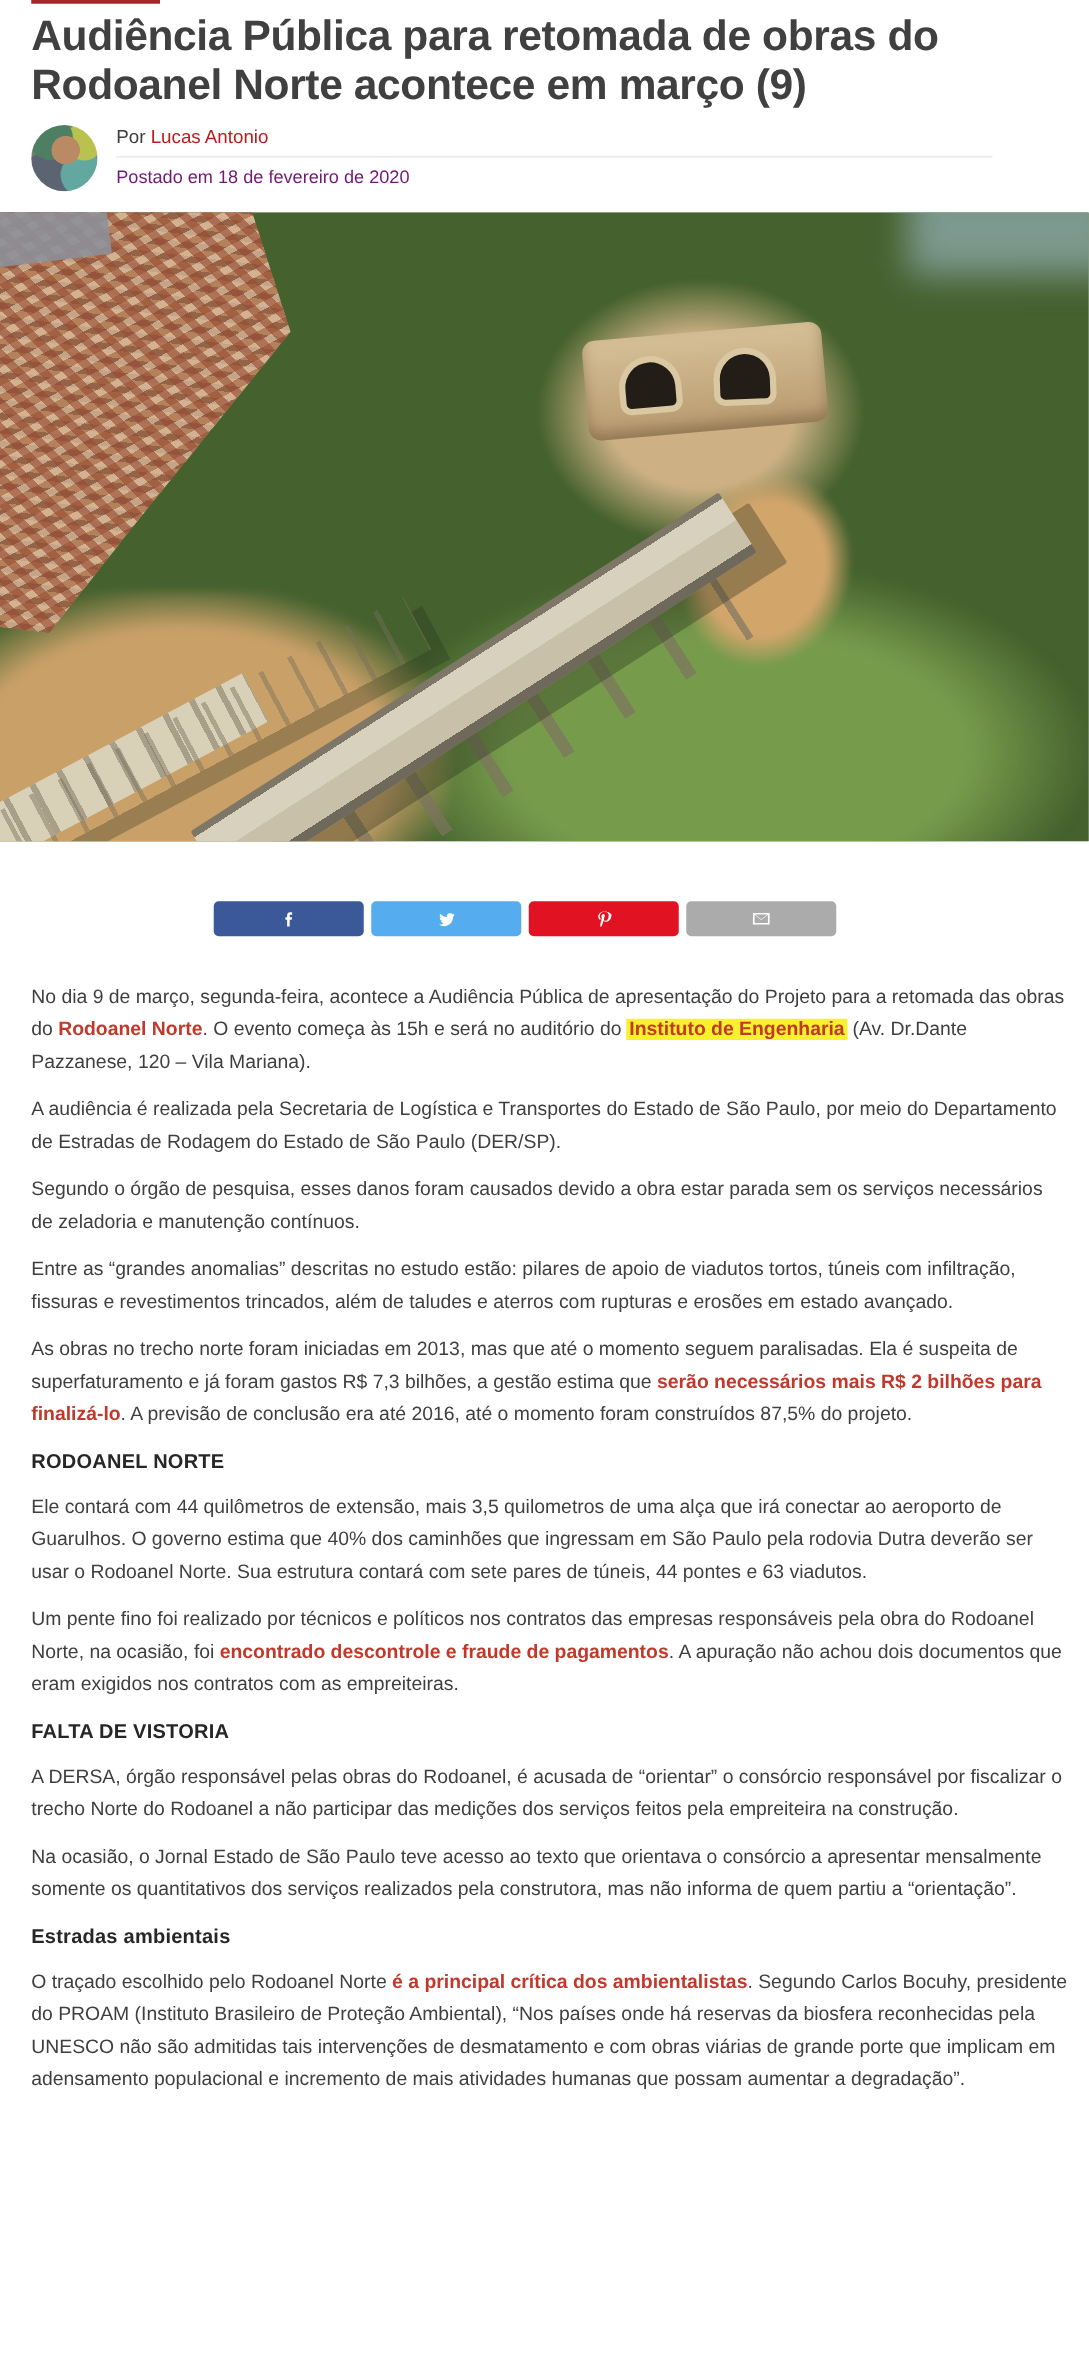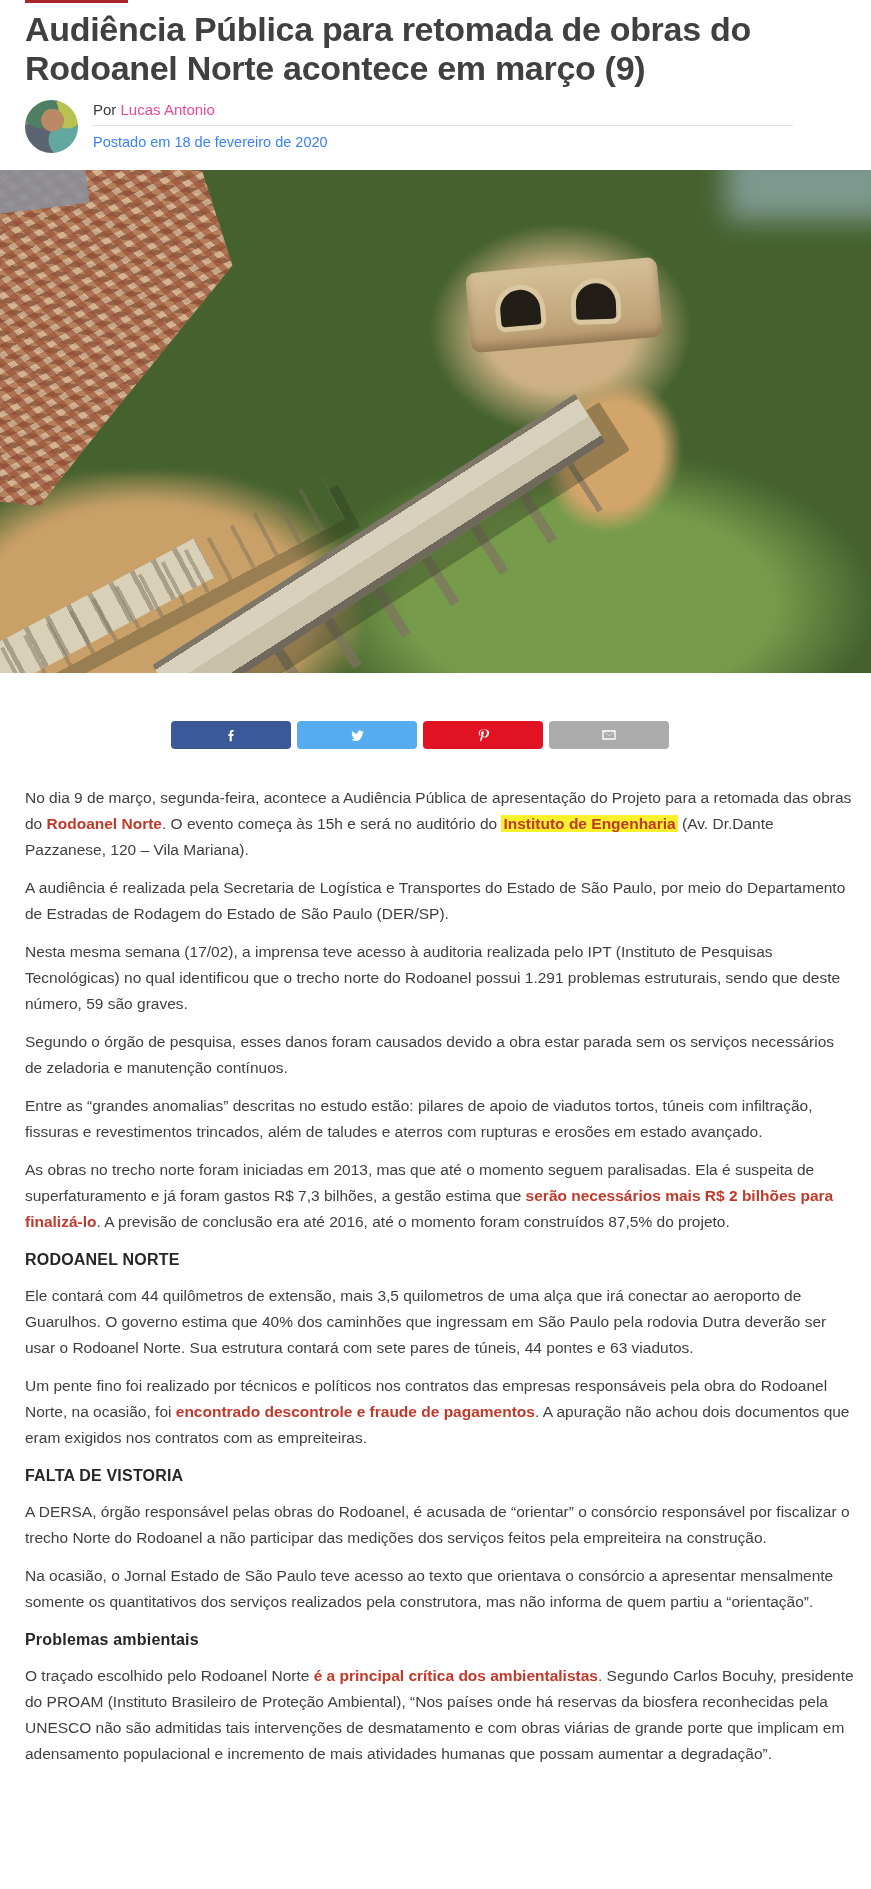--- a/index.html
+++ b/index.html
@@ -23,23 +23,23 @@
     background:
       radial-gradient(circle at 52% 38%, #b98a64 0 26%, rgba(0,0,0,0) 27%),
       radial-gradient(circle at 30% 20%, #4f7f63 0 30%, rgba(0,0,0,0) 32%),
       radial-gradient(circle at 80% 25%, #b9c24e 0 25%, rgba(0,0,0,0) 27%),
       radial-gradient(circle at 78% 75%, #62a8a0 0 30%, rgba(0,0,0,0) 32%),
       radial-gradient(circle at 25% 80%, #5b6470 0 35%, rgba(0,0,0,0) 37%),
       linear-gradient(160deg, #7a9070, #54626e);
   }
   .author-meta { flex:1; margin-left:15px; padding-top:3px; }
   .byline { font-size:15px; color:#3c3c3c; padding-bottom:7px; }
-  .byline a { color:#ec4899; text-decoration:none; }
+  .byline a { color:#b91c1c; text-decoration:none; }
   .author-divider { border-top:1px solid #e4e4e4; margin-right:52px; }
-  .posted { padding-top:8px; font-size:14.5px; color:#3b82f6; }
+  .posted { padding-top:8px; font-size:14.5px; color:#701a75; }
 
   
   .hero { margin-top:17px; width:871px; height:503px; position:relative; overflow:hidden; background:#44612e; }
   .hero > div { position:absolute; }
   .hero-forest { inset:0;
     background-color:#44612e;
     background-image:
       radial-gradient(ellipse 150px 100px at 72% 12%, #2c4620 0%, rgba(0,0,0,0) 70%),
       radial-gradient(ellipse 190px 130px at 92% 40%, #30four  0%, rgba(0,0,0,0) 70%),
       radial-gradient(ellipse 190px 130px at 92% 40%, #314d23 0%, rgba(0,0,0,0) 70%),
@@ -170,37 +170,36 @@
         </svg>
     </span>
   </button>
 </div>
 
 <article class="article">
   <p class="para"><span>No dia 9 de março, segunda-feira, acontece a Audiência Pública de apresentação do Projeto para a retomada das obras do </span><a href="#" class="red">Rodoanel Norte</a><span>. O evento começa às 15h e será no auditório do </span><a href="#" class="red hl">Instituto de Engenharia</a><span> (Av. Dr.Dante Pazzanese, 120 – Vila Mariana).</span></p>
 
   <p class="para">A audiência é realizada pela Secretaria de Logística e Transportes do Estado de São Paulo, por meio do Departamento de Estradas de Rodagem do Estado de São Paulo (DER/SP).</p>
 
-  <p class="para">Nesta mesma semana (17/02), a imprensa teve acesso à auditoria realizada pelo IPT (Instituto de Pesquisas Tecnológicas) no qual identificou que o trecho norte do Rodoanel possui 1.291 problemas estruturais, sendo que deste número, 59 são graves.</p>
 
   <p class="para">Segundo o órgão de pesquisa, esses danos foram causados devido a obra estar parada sem os serviços necessários de zeladoria e manutenção contínuos.</p>
 
   <p class="para">Entre as “grandes anomalias” descritas no estudo estão: pilares de apoio de viadutos tortos, túneis com infiltração, fissuras e revestimentos trincados, além de taludes e aterros com rupturas e erosões em estado avançado.</p>
 
   <p class="para"><span>As obras no trecho norte foram iniciadas em 2013, mas que até o momento seguem paralisadas. Ela é suspeita de superfaturamento e já foram gastos R$ 7,3 bilhões, a gestão estima que </span><a href="#" class="red">serão necessários mais R$ 2 bilhões para finalizá-lo</a><span>. A previsão de conclusão era até 2016, até o momento foram construídos 87,5% do projeto.</span></p>
 
   <h2 class="sect-head">RODOANEL NORTE</h2>
 
   <p class="para">Ele contará com 44 quilômetros de extensão, mais 3,5 quilometros de uma alça que irá conectar ao aeroporto de Guarulhos. O governo estima que 40% dos caminhões que ingressam em São Paulo pela rodovia Dutra deverão ser usar o Rodoanel Norte. Sua estrutura contará com sete pares de túneis, 44 pontes e 63 viadutos.</p>
 
 
   <p class="para"><span>Um pente fino foi realizado por técnicos e políticos nos contratos das empresas responsáveis pela obra do Rodoanel Norte, na ocasião, foi </span><a href="#" class="red">encontrado descontrole e fraude de pagamentos</a><span>. A apuração não achou dois documentos que eram exigidos nos contratos com as empreiteiras.</span></p>
 
   <h2 class="sect-head">FALTA DE VISTORIA</h2>
 
   <p class="para">A DERSA, órgão responsável pelas obras do Rodoanel, é acusada de “orientar” o consórcio responsável por fiscalizar o trecho Norte do Rodoanel a não participar das medições dos serviços feitos pela empreiteira na construção.</p>
 
   <p class="para">Na ocasião, o Jornal Estado de São Paulo teve acesso ao texto que orientava o consórcio a apresentar mensalmente somente os quantitativos dos serviços realizados pela construtora, mas não informa de quem partiu a “orientação”.</p>
 
-  <h2 class="sect-head">Problemas ambientais</h2>
+  <h2 class="sect-head">Estradas ambientais</h2>
 
   <p class="para"><span>O traçado escolhido pelo Rodoanel Norte </span><a href="#" class="red">é a principal crítica dos ambientalistas</a><span>. Segundo Carlos Bocuhy, presidente do PROAM (Instituto Brasileiro de Proteção Ambiental), “Nos países onde há reservas da biosfera reconhecidas pela UNESCO não são admitidas tais intervenções de desmatamento e com obras viárias de grande porte que implicam em adensamento populacional e incremento de mais atividades humanas que possam aumentar a degradação”.</span></p>
 </article>
 
 </body></html>

